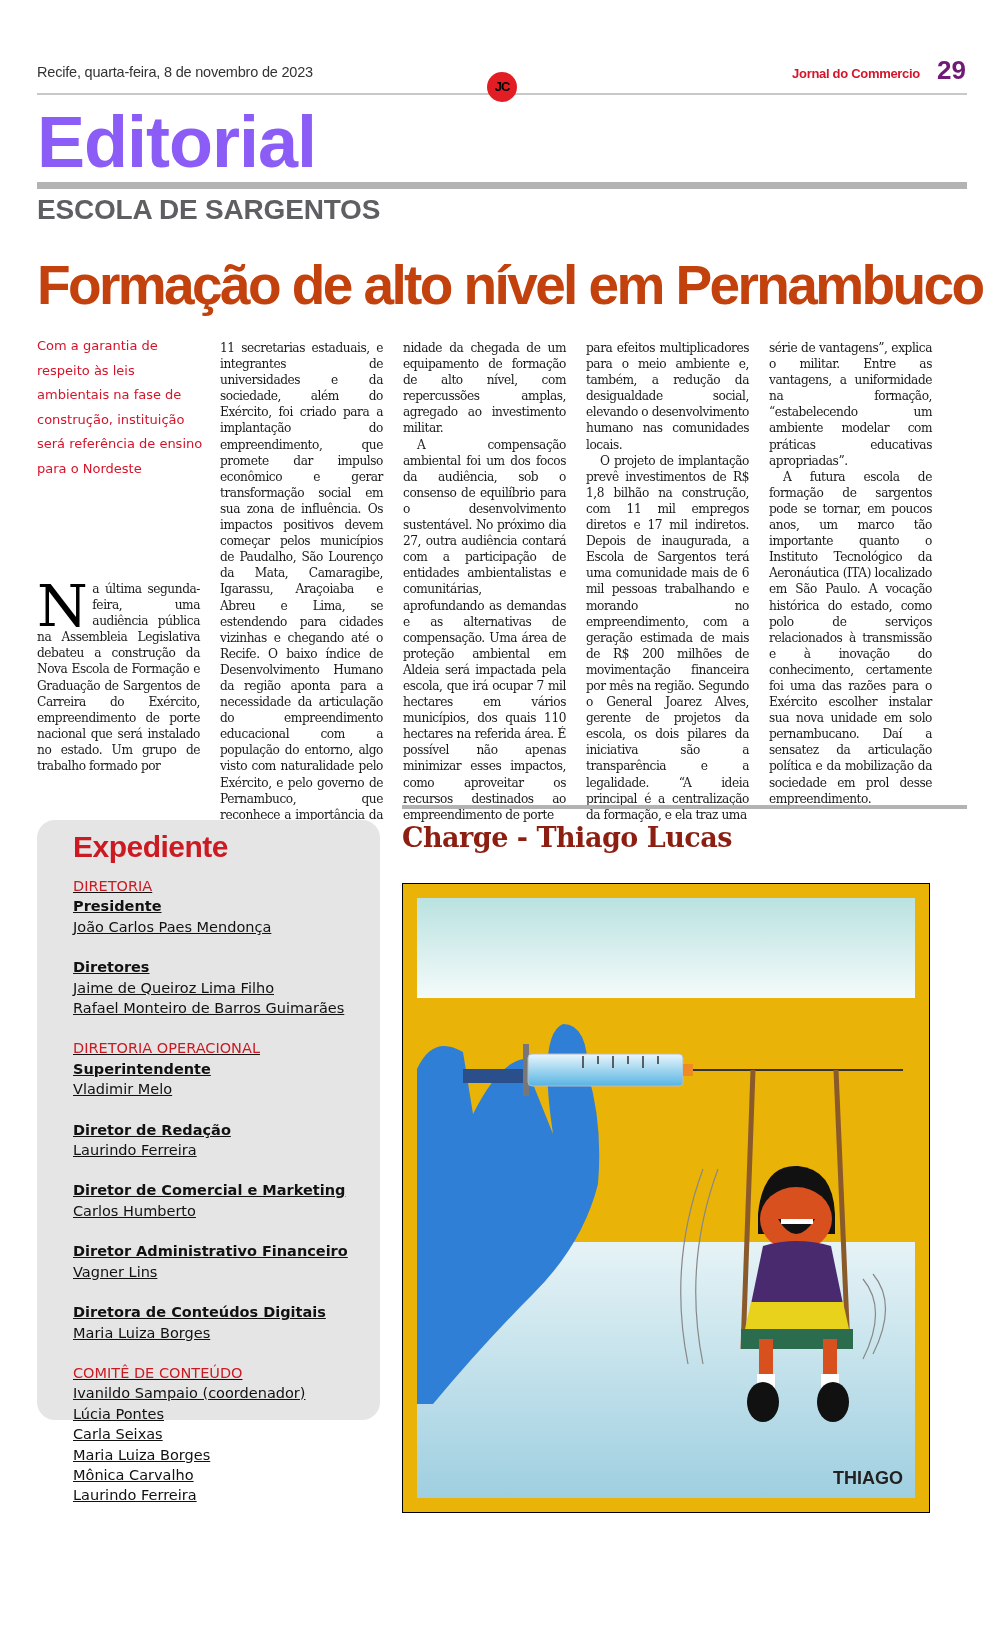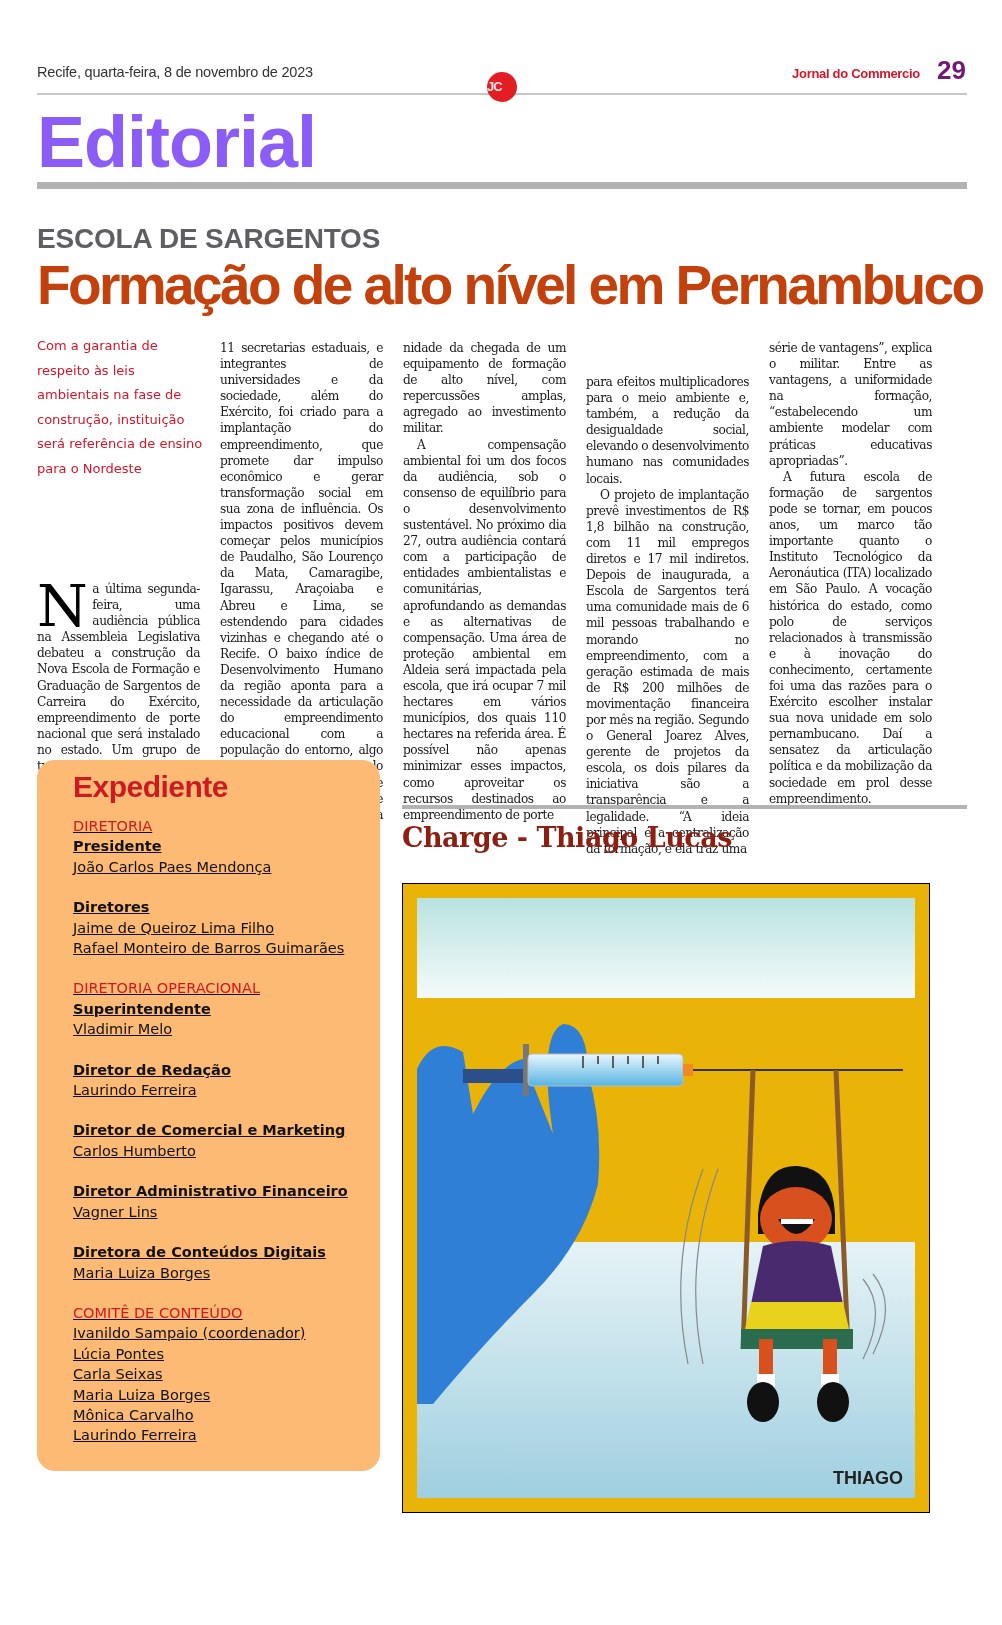--- a/index.html
+++ b/index.html
@@ -1,42 +1,42 @@
 <!DOCTYPE html>
 <html><head>
 <meta charset="utf-8">
 <style>
   html, body { margin: 0; padding: 0; background: #ffffff; }
   body { width: 1002px; height: 1625px; position: relative; overflow: hidden; font-family: "Liberation Sans", sans-serif; color: #111; }
 
   .header-date { position: absolute; left: 37px; top: 64px; font-size: 14.5px; color: #333; letter-spacing: -0.2px; font-family: "Liberation Sans", sans-serif; }
   .header-rule { position: absolute; left: 37px; top: 93px; width: 930px; height: 2px; background: #c8c8c8; }
-  .jc-logo { position: absolute; left: 487px; top: 72px; width: 30px; height: 30px; border-radius: 50%; background: #e21d24; color: #e5e5e5; font-weight: bold; font-size: 13px; line-height: 30px; text-align: left; font-family: "Liberation Sans", sans-serif; letter-spacing: -1px; }
+  .jc-logo { position: absolute; left: 487px; top: 72px; width: 30px; height: 30px; border-radius: 50%; background: #e21d24; color: #000000; font-weight: bold; font-size: 13px; line-height: 30px; text-align: center; font-family: "Liberation Sans", sans-serif; letter-spacing: -1px; }
   .header-paper { position: absolute; right: 82px; top: 66px; font-size: 13px; font-weight: bold; color: #d6142a; font-family: "Liberation Sans", sans-serif; letter-spacing: -0.3px; }
   .header-page { position: absolute; right: 36px; top: 55px; font-size: 26px; font-weight: bold; color: #701a75; font-family: "Liberation Sans", sans-serif; }
 
   .section-title { position: absolute; left: 37px; top: 110px; font-size: 72px; font-weight: bold; color: #8b5cf6; letter-spacing: -1px; font-family: "Liberation Sans", sans-serif; line-height: 64px; }
   .section-rule { position: absolute; left: 37px; top: 182px; width: 930px; height: 7px; background: #b3b3b3; }
 
-  .kicker { position: absolute; left: 37px; top: 223px; font-size: 28px; font-weight: bold; color: #5e5e63; font-family: "Liberation Sans", sans-serif; letter-spacing: -0.2px; }
+  .kicker { position: absolute; left: 37px; top: 194px; font-size: 28px; font-weight: bold; color: #5e5e63; font-family: "Liberation Sans", sans-serif; letter-spacing: -0.2px; }
   .headline { position: absolute; left: 37px; top: 252px; font-size: 55px; font-weight: bold; color: #c2410c; font-family: "Liberation Sans", sans-serif; letter-spacing: -2.6px; line-height: 66px; white-space: nowrap; }
 
   .dek { position: absolute; left: 37px; top: 334px; width: 170px; font-size: 13px; color: #d4142a; line-height: 24.5px; font-family: "DejaVu Sans", sans-serif; }
 
   .col { position: absolute; top: 340px; width: 163px; font-family: "DejaVu Serif", serif; font-size: 12.2px; line-height: 16.1px; color: #1a1a1a; text-align: justify; letter-spacing: -0.45px; }
   .col p { margin: 0; }
   .col p.indent { text-indent: 14px; }
   .col1 { left: 37px; top: 581px; }
   .col2 { left: 220px; }
   .col3 { left: 403px; }
-  .col4 { left: 586px; margin-top: 34px; }
+  .col4 { left: 586px; }
   .col5 { left: 769px; }
   .dropcap { float: left; font-size: 58px; line-height: 46px; margin: 2px 5px 0 0; font-family: "DejaVu Serif", serif; color: #000; }
 
-  .expediente { position: absolute; left: 37px; top: 760px; width: 343px; height: 711px; background: #fdba74; border-radius: 18px; }
+  .expediente { position: absolute; left: 37px; top: 820px; width: 343px; height: 600px; background: #e5e5e5; border-radius: 18px; }
   .exp-title { position: absolute; left: 36px; top: 10px; font-size: 30px; font-weight: bold; color: #cc1a22; font-family: "Liberation Sans", sans-serif; letter-spacing: -0.5px; }
   .exp-body { position: absolute; left: 36px; top: 56px; width: 300px; font-family: "DejaVu Sans", sans-serif; font-size: 14.5px; line-height: 20.4px; color: #111; text-decoration: underline; }
   .exp-group { margin-bottom: 20px; }
   .exp-head { color: #cc1a22; }
   .exp-role { font-weight: bold; }
   .exp-name { }
 
   .charge-rule { position: absolute; left: 402px; top: 805px; width: 565px; height: 4px; background: #b3b3b3; }
   .charge-title { position: absolute; left: 402px; top: 822px; font-size: 27px; font-weight: bold; color: #8c1f12; font-family: "DejaVu Serif", serif; letter-spacing: -0.5px; }
   .cartoon-frame { position: absolute; left: 402px; top: 883px; width: 526px; height: 628px; border: 1.5px solid #000; background: #eab308; overflow: hidden; }

